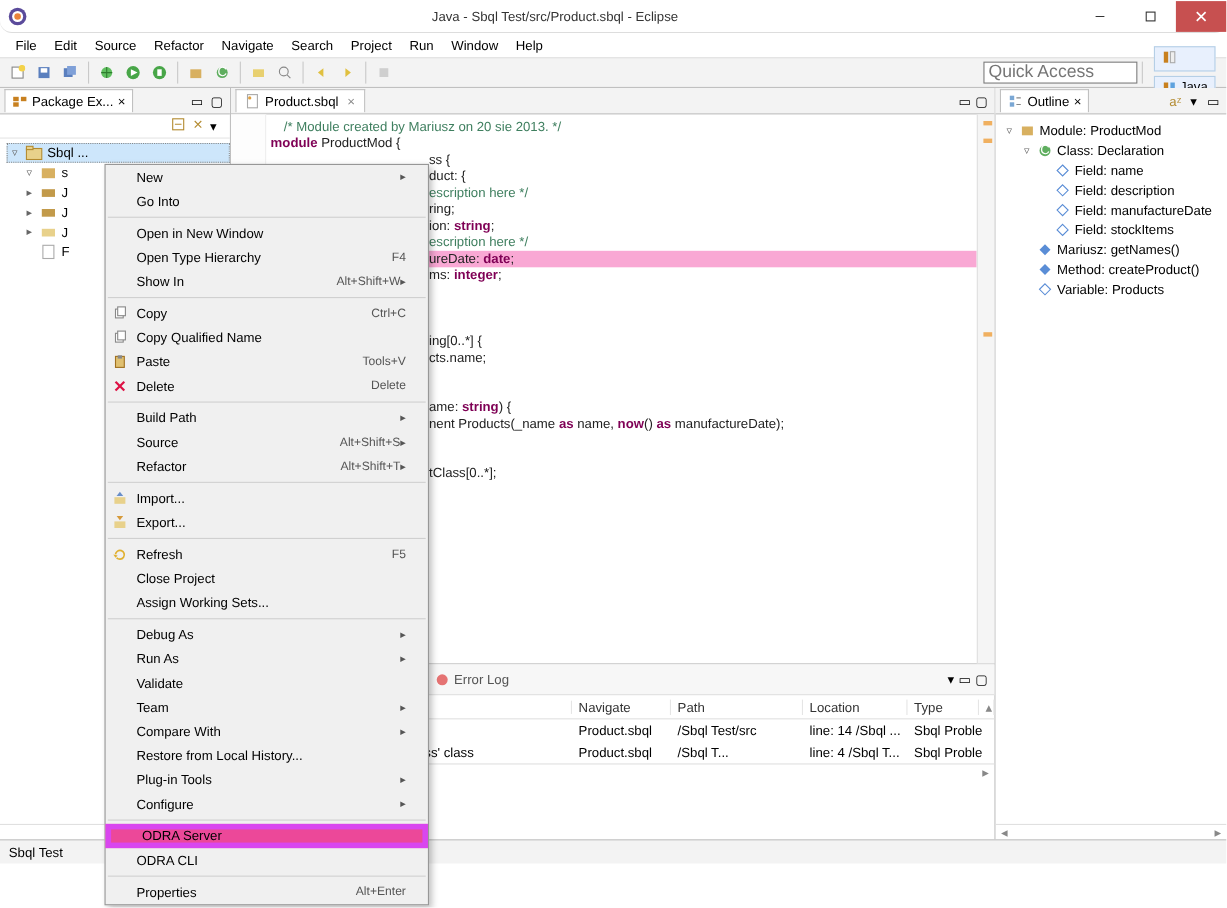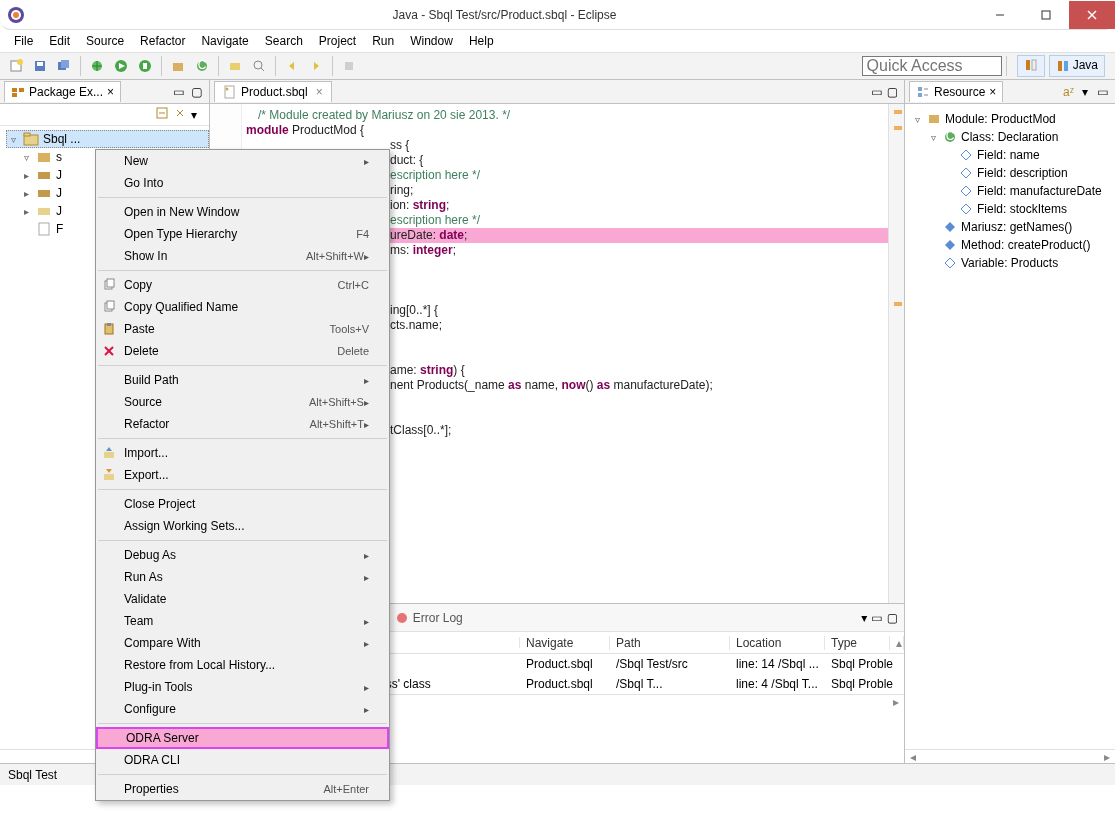--- a/index.html
+++ b/index.html
@@ -15,21 +15,21 @@
   .titlebar .winbtn svg { width:10px; height:10px; }
 
   .menubar { height:22px; display:flex; align-items:center; padding:0 6px; gap:0; }
   .menubar .mitem { padding:2px 8px; cursor:default; }
 
   .toolbar { height:28px; display:flex; align-items:center; padding:0 4px; border-top:1px solid #e0e0e0; border-bottom:1px solid #c0c0c0; background:#f3f3f3; }
   .toolbar .tbtn { width:22px; height:22px; margin:0 1px; display:flex; align-items:center; justify-content:center; border:1px solid transparent; }
   .toolbar .sep { width:1px; height:20px; background:#c9c9c9; margin:0 4px; }
   .toolbar .spacer { flex:1; }
   .toolbar input.qaccess { width:140px; height:20px; border:1px solid #7a7a7a; padding:0 4px; font-size:16px; }
-  .toolbar .persp { display:flex; gap:4px; margin:1px 6px; }
+  .toolbar .persp { display:flex; gap:4px; margin:1px 6px;flex-direction:column; }
   .toolbar .persp .pbox { padding:2px 6px; border:1px solid #b5cfe6; background:#e8f0fd; font-size:11px; }
 
   .workspace { display:flex; height:683px; }
   .leftpanel { width:210px; border-right:1px solid #c0c0c0; display:flex; flex-direction:column; }
   .view-tabbar { height:24px; display:flex; align-items:center; background:#f3f3f3; border-bottom:1px solid #c0c0c0; padding-left:4px; }
   .view-tab { padding:3px 6px; display:flex; align-items:flex-end; gap:4px; background:#fff; border:1px solid #c0c0c0; border-bottom:none; }
   .view-tab.active { background:#fff; }
   .view-toolicons { margin-left:auto; display:flex; gap:2px; padding-right:4px; }
   .view-toolicons .ti { width:16px; height:16px; display:flex; align-items:center; justify-content:center; }
   .mini-toolbar { height:22px; border-bottom:1px solid #e5e5e5; display:flex; justify-content:flex-end; align-items:center; padding-right:12px; gap:4px; }
@@ -76,21 +76,21 @@
   .outline-tree { flex:1; overflow:hidden; padding:6px 4px; }
   .orow { display:flex; align-items:center; height:18px; }
   .orow .arrow { width:12px; color:#666; font-size:10px; }
   .orow .oicon { width:14px; height:14px; margin-right:4px; }
 
   .statusbar { height:22px; border-top:1px solid #c0c0c0; display:flex; align-items:center; padding:0 8px; background:#f3f3f3; font-size:11px; }
 
   
   .ctx-menu { position:absolute; left:95px; top:149px; width:295px; background:#f0f0f0; border:1px solid #979797; box-shadow:3px 3px 6px rgba(0,0,0,0.25); z-index:1000; }
   .ctx-menu .row { display:flex; align-items:center; height:22px; padding:0 20px 0 28px; position:relative; }
-  .ctx-menu .row.sel { background:#f9a8d4; border:2px solid #d946ef; height:22px; }
+  .ctx-menu .row.sel { background:#ec4899; border:5px solid #d946ef; height:22px; }
   .ctx-menu .row .iconcell { position:absolute; left:4px; width:18px; height:18px; display:flex; align-items:center; justify-content:center; }
   .ctx-menu .row .lbl { flex:1; }
   .ctx-menu .row .kb { color:#555; font-size:11px; }
   .ctx-menu .row .sub { margin-left:auto; color:#555; font-size:10px; }
   .ctx-menu .csep { height:1px; background:#d0d0d0; margin:3px 2px; }
 
   .tiny-icon { width:14px; height:14px; }
 </style>
 </head>
 <body>
@@ -400,21 +400,21 @@
 
   <div class="rightpanel">
     <div class="view-tabbar">
       <div class="view-tab active">
         <svg class="tiny-icon" viewBox="0 0 14 14">
             <rect x="2" y="2" width="4" height="4" fill="#7aa7d4"></rect>
             <rect x="2" y="8" width="4" height="4" fill="#7aa7d4"></rect>
             <line x1="8" y1="4" x2="12" y2="4" stroke="#888"></line>
             <line x1="8" y1="10" x2="12" y2="10" stroke="#888"></line>
           </svg>
-        <span>Resource</span>
+        <span>Outline</span>
         <span class="x">×</span>
       </div>
       <div class="view-toolicons">
         <div class="ti">
             <svg class="tiny-icon" viewBox="0 0 14 14">
               <text x="3" y="11" font-size="10" fill="#b38a2f">aᶻ</text>
             </svg>
           </div>
         <div class="ti">▾</div>
         <div class="ti">▭</div>
@@ -588,20 +588,30 @@
       <span class="iconcell">
         <svg class="tiny-icon" viewBox="0 0 14 14">
           <rect x="2" y="6" width="10" height="6" fill="#e8d18b"></rect>
           <polygon points="7,5 10,1 4,1" fill="#d69a3a"></polygon>
         </svg>
       </span>
       <span class="lbl">Export...</span>
     </div>
     <div class="csep"></div>
     <div class="row">
+      <span class="iconcell">
+        <svg class="tiny-icon" viewBox="0 0 14 14">
+          <path d="M3 7a4 4 0 1 1 1 3" fill="none" stroke="#e0b030" stroke-width="1.5"></path>
+          <polygon points="3,10 1,7 5,8" fill="#e0b030"></polygon>
+        </svg>
+      </span>
+      <span class="lbl">Refresh</span>
+      <span class="kb">F5</span>
+    </div>
+    <div class="row">
       <span class="lbl">Close Project</span>
     </div>
     <div class="row">
       <span class="lbl">Assign Working Sets...</span>
     </div>
     <div class="csep"></div>
     <div class="row">
       <span class="lbl">Debug As</span>
       <span class="sub">▸</span>
     </div>

